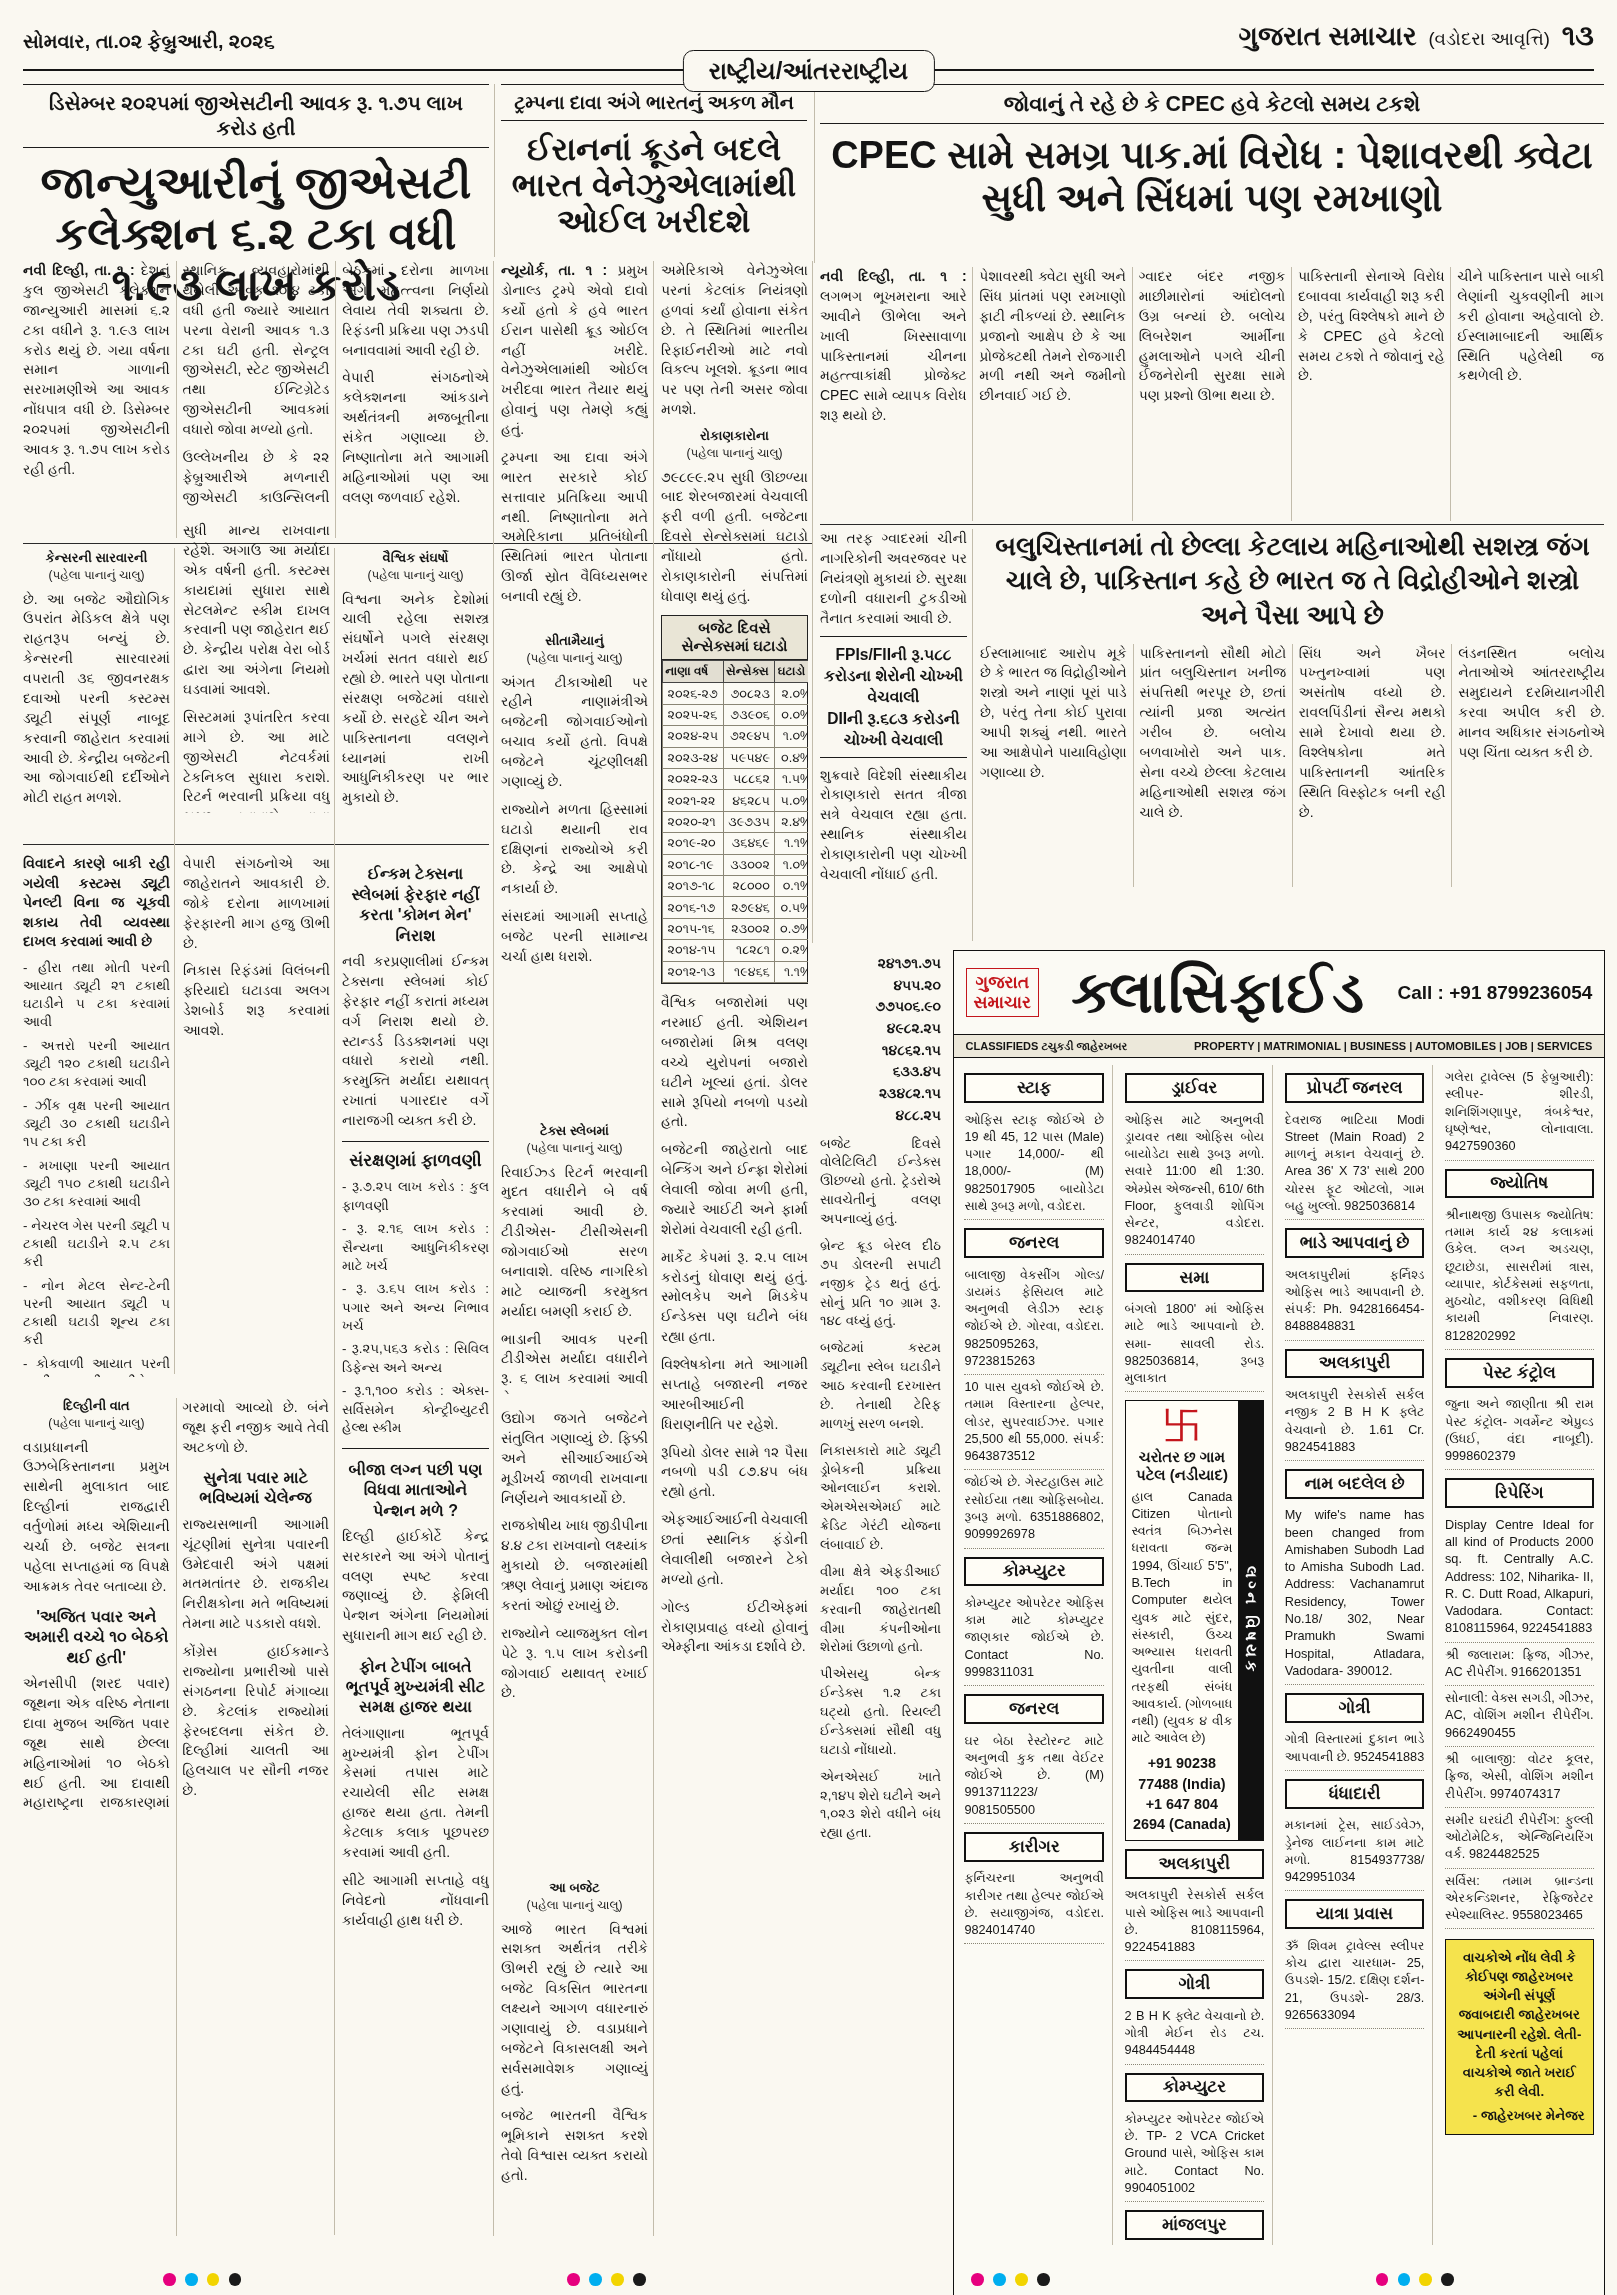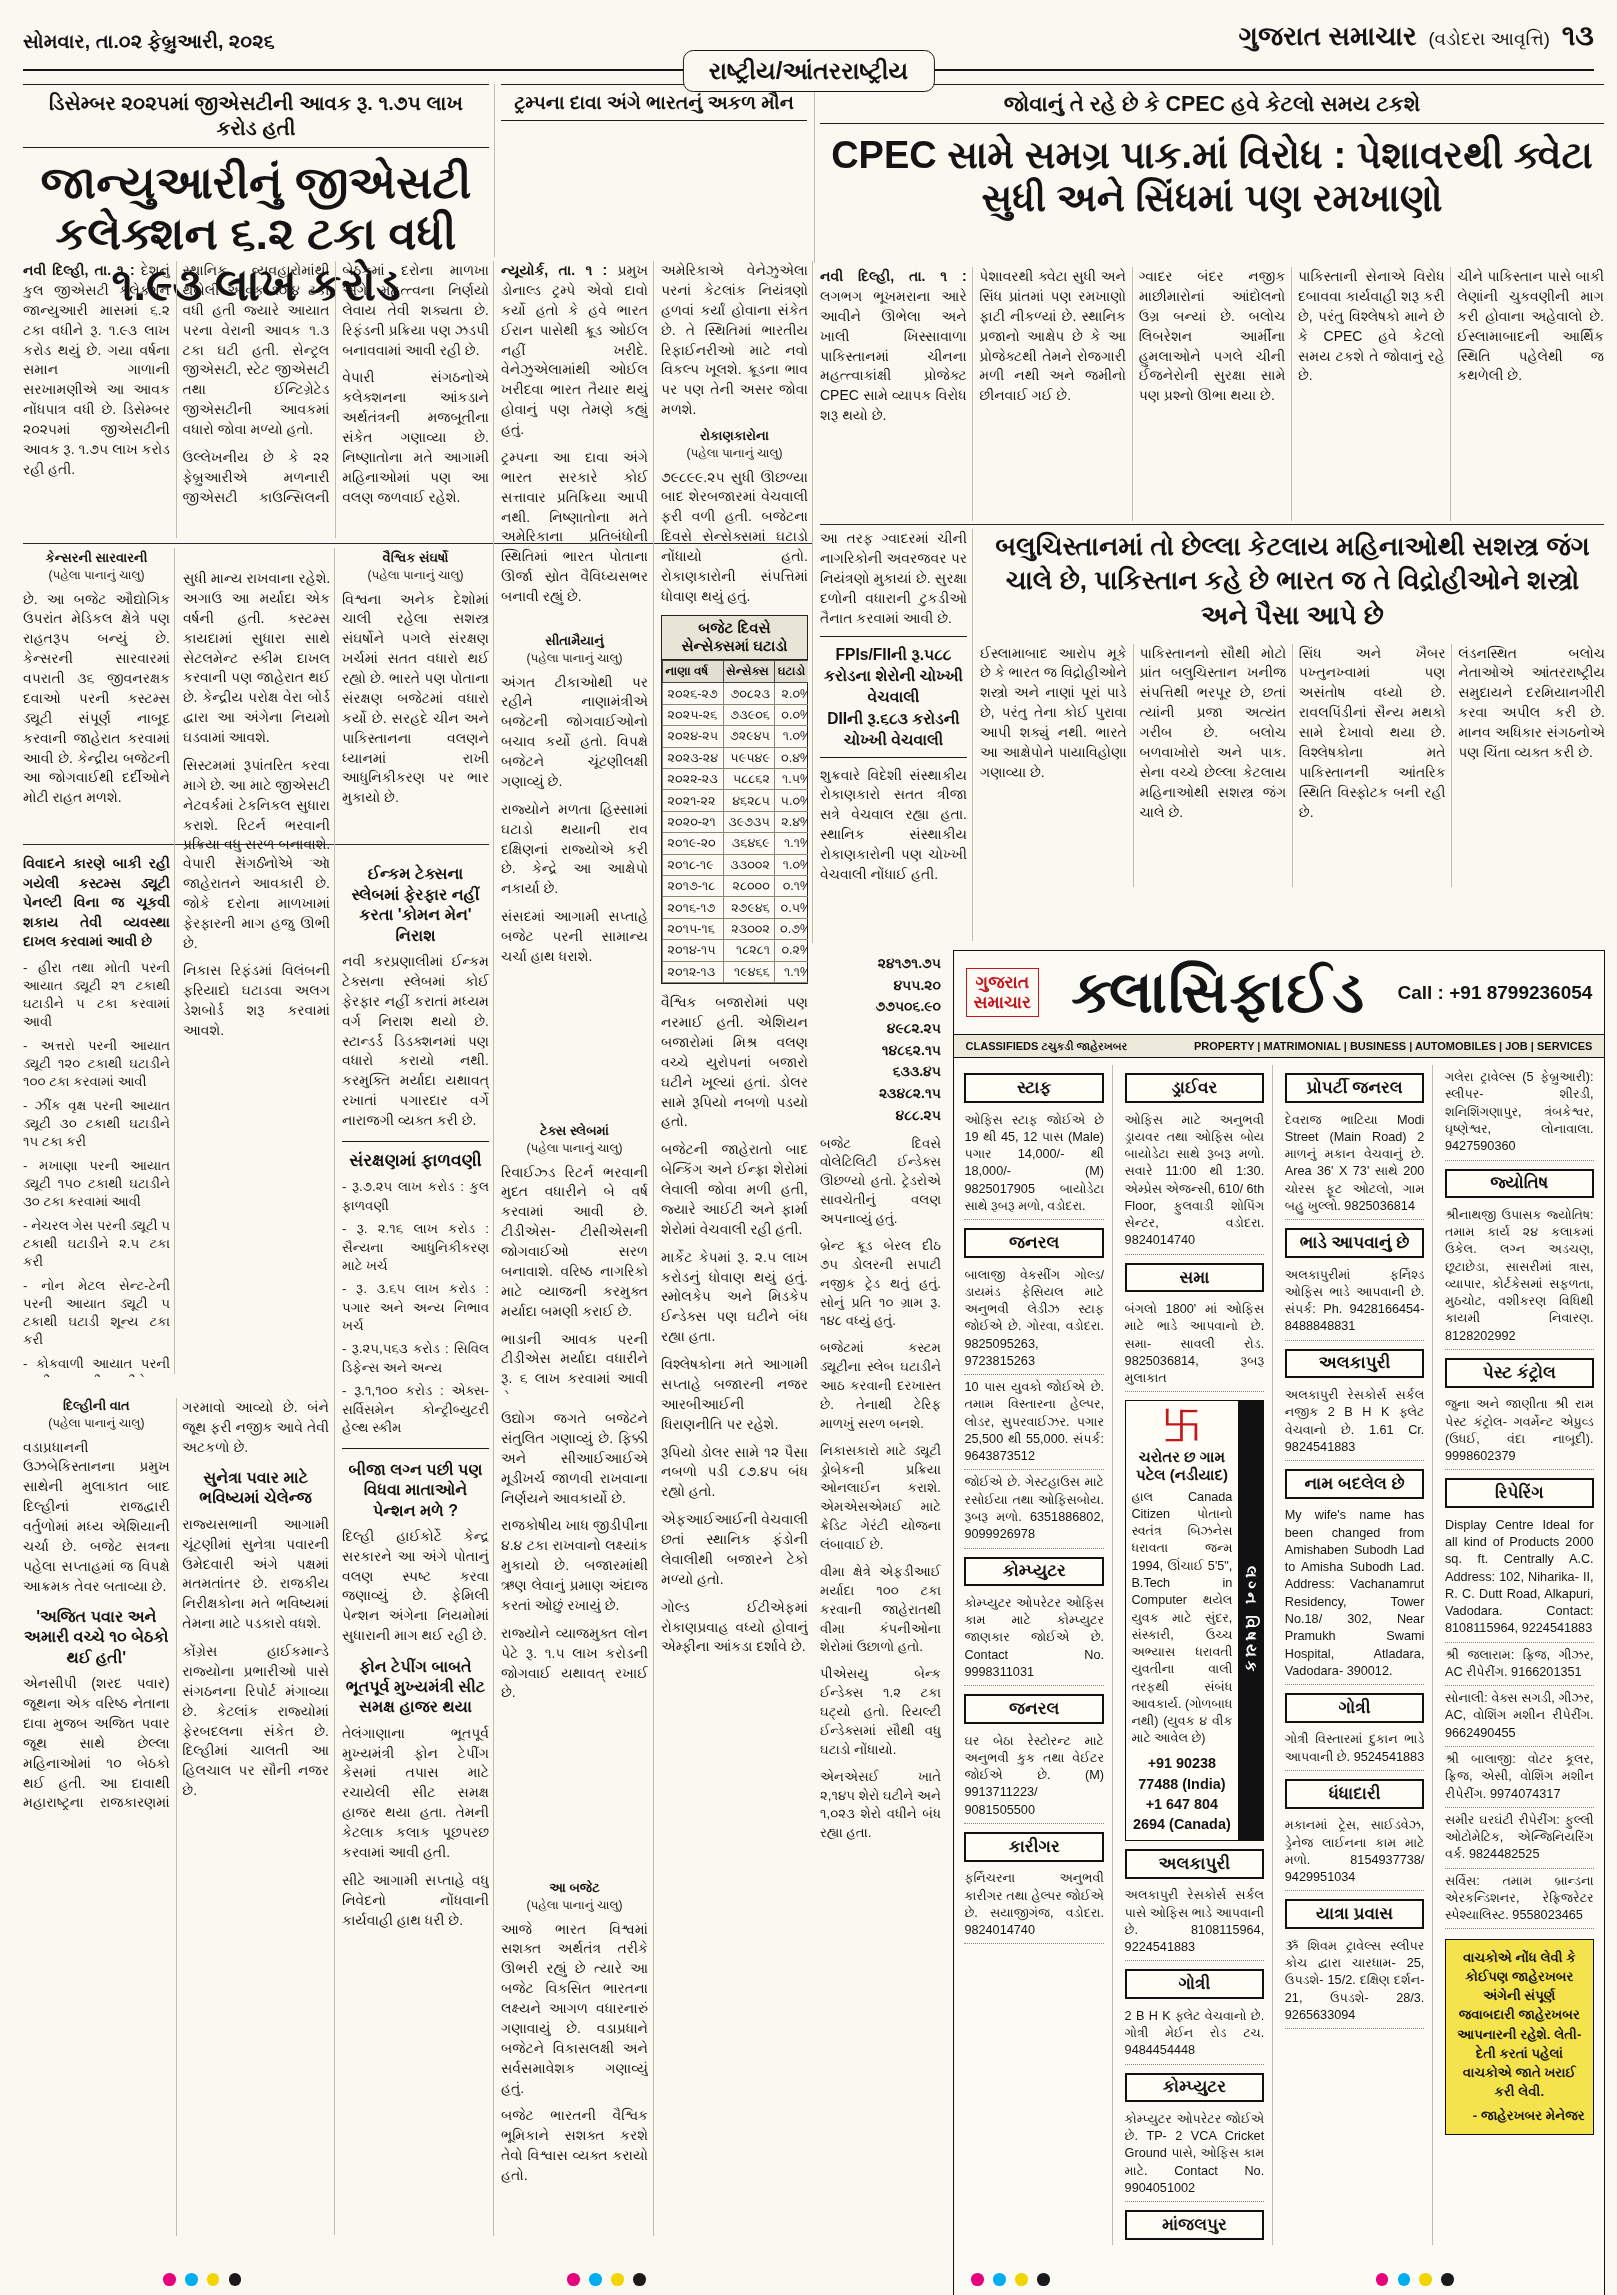--- a/index.html
+++ b/index.html
@@ -100,20 +100,21 @@
   </div>
   <div class="abs bodytxt cols3" style="left:23px;top:261px;width:466px;height:277px;">
     <p><span class="dl">નવી દિલ્હી, તા. ૧ :</span> <span>દેશનું કુલ જીએસટી કલેક્શન જાન્યુઆરી માસમાં ૬.૨ ટકા વધીને રૂ. ૧.૯૩ લાખ કરોડ થયું છે. ગયા વર્ષના સમાન ગાળાની સરખામણીએ આ આવક નોંધપાત્ર વધી છે. ડિસેમ્બર ૨૦૨૫માં જીએસટીની આવક રૂ. ૧.૭૫ લાખ કરોડ રહી હતી.</span></p>
     <p>સ્થાનિક વ્યવહારોમાંથી થયેલી આવક ૧૦.૪ ટકા વધી હતી જ્યારે આયાત પરના વેરાની આવક ૧.૩ ટકા ઘટી હતી. સેન્ટ્રલ જીએસટી, સ્ટેટ જીએસટી તથા ઈન્ટિગ્રેટેડ જીએસટીની આવકમાં વધારો જોવા મળ્યો હતો.</p>
     <p>ઉલ્લેખનીય છે કે ૨૨ ફેબ્રુઆરીએ મળનારી જીએસટી કાઉન્સિલની બેઠકમાં દરોના માળખા અંગે મહત્ત્વના નિર્ણયો લેવાય તેવી શક્યતા છે. રિફંડની પ્રક્રિયા પણ ઝડપી બનાવવામાં આવી રહી છે.</p>
     <p>વેપારી સંગઠનોએ કલેક્શનના આંકડાને અર્થતંત્રની મજબૂતીના સંકેત ગણાવ્યા છે. નિષ્ણાતોના મતે આગામી મહિનાઓમાં પણ આ વલણ જળવાઈ રહેશે.</p>
   </div>
 
   <div class="abs" style="left:501px;top:84px;width:306px;">
     <div class="kicker" style="font-size:19px">ટ્રમ્પના દાવા અંગે ભારતનું અકળ મૌન</div>
+    <div class="headline h-oil">ઈરાનનાં ક્રૂડને બદલે ભારત વેનેઝુએલામાંથી ઓઈલ ખરીદશે</div>
   </div>
   <div class="abs bodytxt" style="left:501px;top:261px;width:147px;height:364px;">
     <p><span class="dl">ન્યૂયોર્ક, તા. ૧ :</span> <span>પ્રમુખ ડોનાલ્ડ ટ્રમ્પે એવો દાવો કર્યો હતો કે હવે ભારત ઈરાન પાસેથી ક્રૂડ ઓઈલ નહીં ખરીદે. વેનેઝુએલામાંથી ઓઈલ ખરીદવા ભારત તૈયાર થયું હોવાનું પણ તેમણે કહ્યું હતું.</span></p>
     <p>ટ્રમ્પના આ દાવા અંગે ભારત સરકારે કોઈ સત્તાવાર પ્રતિક્રિયા આપી નથી. નિષ્ણાતોના મતે અમેરિકાના પ્રતિબંધોની સ્થિતિમાં ભારત પોતાના ઊર્જા સ્રોત વૈવિધ્યસભર બનાવી રહ્યું છે.</p>
   </div>
 
   <div class="abs" style="left:820px;top:84px;width:784px;">
     <div class="kicker" style="font-size:21.4px">જોવાનું તે રહે છે કે CPEC હવે કેટલો સમય ટકશે</div>
     <div class="headline h-cpec">CPEC સામે સમગ્ર પાક.માં વિરોધ : પેશાવરથી ક્વેટા સુધી અને સિંધમાં પણ રમખાણો</div>
   </div>
@@ -135,21 +136,21 @@
   <div class="vline" style="left:493px;top:261px;height:1975px;"></div>
   <div class="vline" style="left:653px;top:261px;height:1975px;"></div>
   <div class="vline" style="left:812px;top:261px;height:682px;"></div>
   <div class="vline" style="left:972px;top:529px;height:412px;"></div>
 
   <div class="abs bodytxt" style="left:23px;top:550px;width:147px;height:292px;">
     <div class="arthead">કેન્સરની સારવારની</div>
     <div class="artnote">(પહેલા પાનાનું ચાલુ)</div>
     <p>છે. આ બજેટ ઔદ્યોગિક ઉપરાંત મેડિકલ ક્ષેત્રે પણ રાહતરૂપ બન્યું છે. કેન્સરની સારવારમાં વપરાતી ૩૬ જીવનરક્ષક દવાઓ પરની કસ્ટમ્સ ડ્યૂટી સંપૂર્ણ નાબૂદ કરવાની જાહેરાત કરવામાં આવી છે. કેન્દ્રીય બજેટની આ જોગવાઈથી દર્દીઓને મોટી રાહત મળશે.</p>
   </div>
-  <div class="abs bodytxt" style="left:183px;top:569px;width:147px;height:292px;font-family:Liberation Serif, serif;">
+  <div class="abs bodytxt" style="left:183px;top:521px;width:147px;height:292px;">
     <p>સુધી માન્ય રાખવાના રહેશે. અગાઉ આ મર્યાદા એક વર્ષની હતી. કસ્ટમ્સ કાયદામાં સુધારા સાથે સેટલમેન્ટ સ્કીમ દાખલ કરવાની પણ જાહેરાત થઈ છે. કેન્દ્રીય પરોક્ષ વેરા બોર્ડ દ્વારા આ અંગેના નિયમો ઘડવામાં આવશે.</p>
     <p>સિસ્ટમમાં રૂપાંતરિત કરવા માગે છે. આ માટે જીએસટી નેટવર્કમાં ટેકનિકલ સુધારા કરાશે. રિટર્ન ભરવાની પ્રક્રિયા વધુ સરળ બનાવાશે. નાના વેપારીઓ માટે કમ્પ્લાયન્સનો બોજ ઘટે તેવાં પગલાં લેવાશે.</p>
   </div>
   <div class="abs bodytxt" style="left:342px;top:550px;width:147px;height:292px;">
     <div class="arthead">વૈશ્વિક સંઘર્ષો</div>
     <div class="artnote">(પહેલા પાનાનું ચાલુ)</div>
     <p>વિશ્વના અનેક દેશોમાં ચાલી રહેલા સશસ્ત્ર સંઘર્ષોને પગલે સંરક્ષણ ખર્ચમાં સતત વધારો થઈ રહ્યો છે. ભારતે પણ પોતાના સંરક્ષણ બજેટમાં વધારો કર્યો છે. સરહદે ચીન અને પાકિસ્તાનના વલણને ધ્યાનમાં રાખી આધુનિકીકરણ પર ભાર મુકાયો છે.</p>
   </div>
 
   <div class="abs bodytxt" style="left:501px;top:633px;width:147px;height:479px;">

